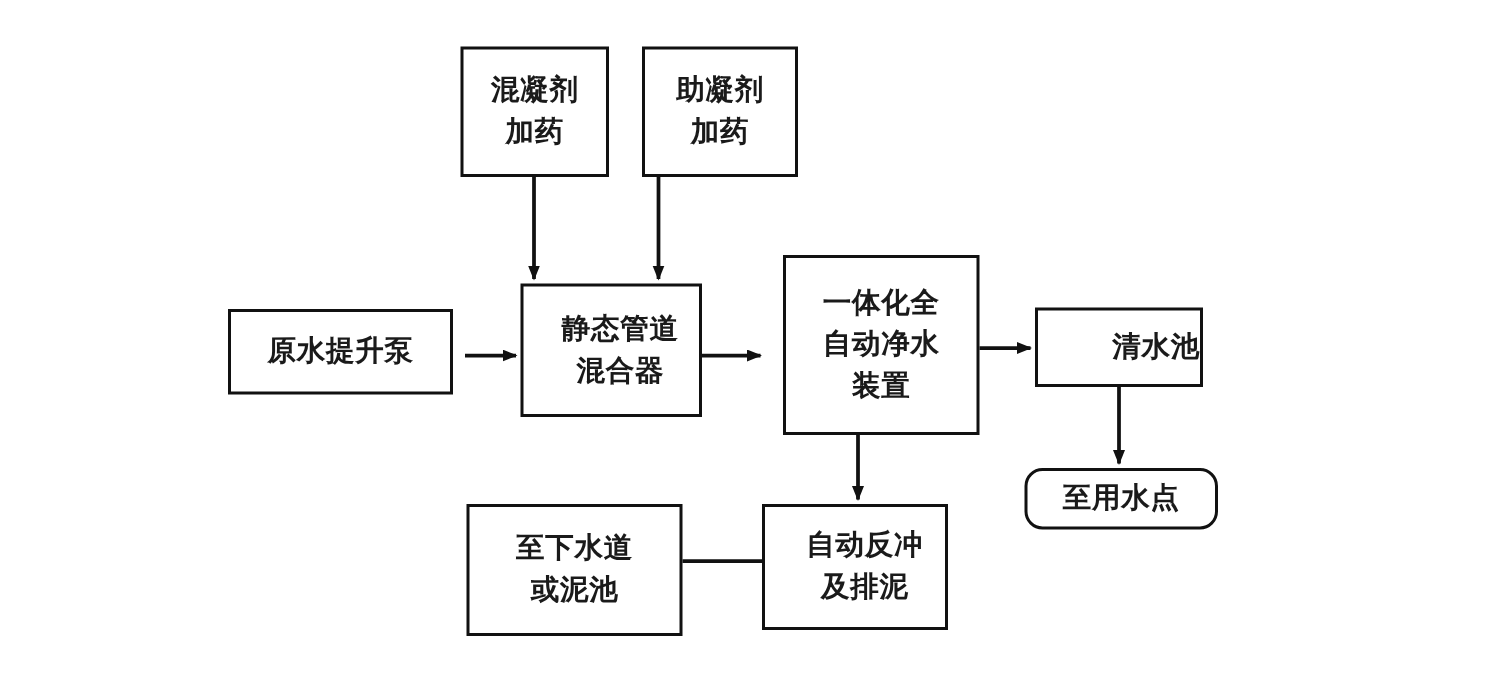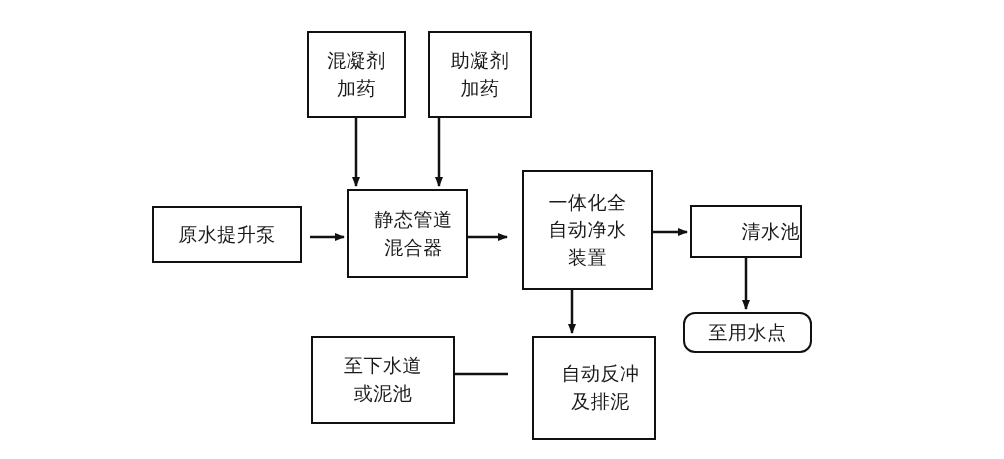--- a/index.html
+++ b/index.html
@@ -7,20 +7,21 @@
     padding: 0;
     background: #ffffff;
   }
   #canvas {
     position: relative;
     width: 1004px;
     height: 459px;
     background: #ffffff;
     overflow: hidden;
     font-family: "DejaVu Sans", "Liberation Sans", sans-serif;
+    font-weight: bold;
   }
   .node {
     position: absolute;
     box-sizing: border-box;
     border: 2px solid #111111;
     background: #ffffff;
     display: flex;
     flex-direction: column;
     align-items: center;
     justify-content: center;
@@ -80,19 +81,19 @@
       <div class="node" style="left: 428px; top: 31px; width: 104px; height: 87px;"><span class="txt">助凝剂
 加药</span></div>
       <div class="node" style="left: 152px; top: 206px; width: 150px; height: 57px;"><span class="txt">原水提升泵</span></div>
       <div class="node" style="left: 347px; top: 189px; width: 121px; height: 89px; padding-left: 12px;"><span class="txt">静态管道
 混合器</span></div>
       <div class="node" style="left: 522px; top: 170px; width: 131px; height: 120px;"><span class="txt">一体化全
 自动净水
 装置</span></div>
       <div class="node" style="left: 690px; top: 205px; width: 112px; height: 53px; align-items: flex-end;"><span class="txt">清水池</span></div>
       <div class="node" style="left: 683px; top: 312px; width: 129px; height: 41px; border-radius: 12px;"><span class="txt">至用水点</span></div>
-      <div class="node" style="left: 532px; top: 336px; width: 124px; height: 104px; padding-left: 13px;"><span class="txt">自动反冲
+      <div class="node" style="left: 508px; top: 336px; width: 124px; height: 84px; padding-left: 13px;"><span class="txt">自动反冲
 及排泥</span></div>
       <div class="node" style="left: 311px; top: 336px; width: 144px; height: 88px;"><span class="txt">至下水道
 或泥池</span></div>
     </div>
 
 </div>
 
 </body></html>

